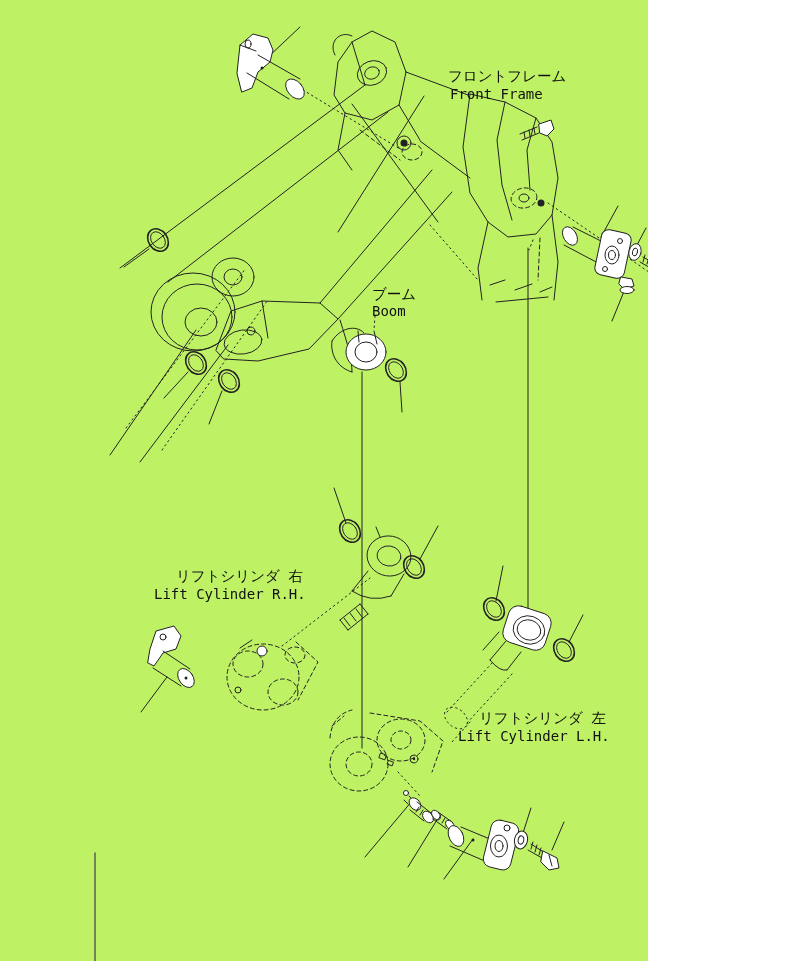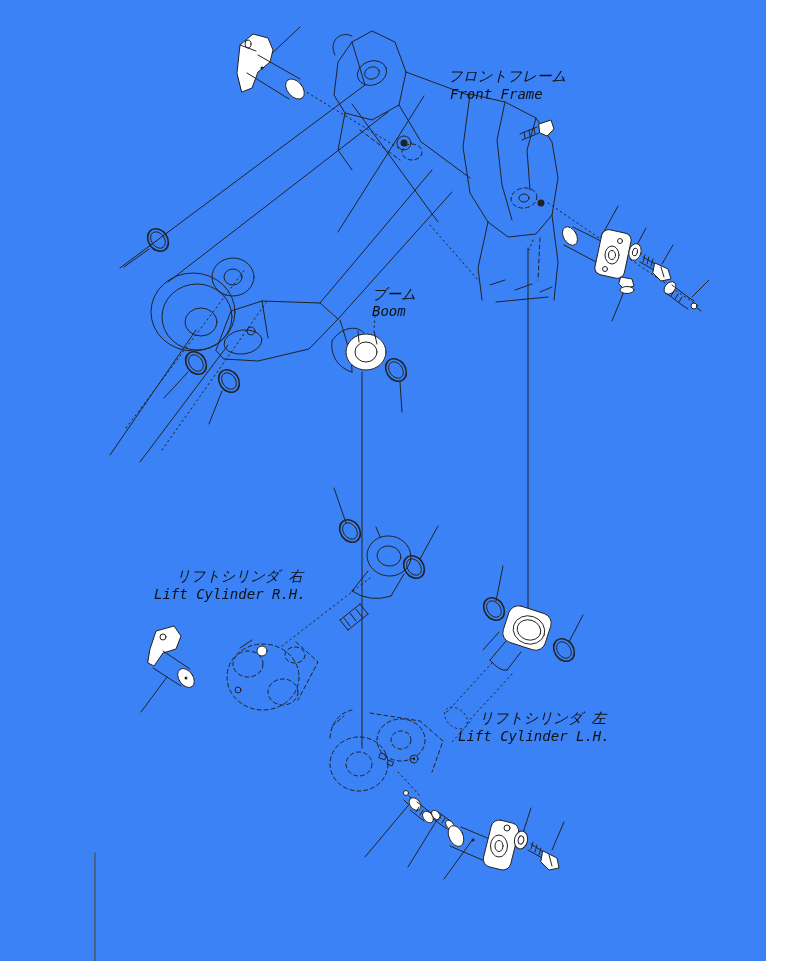--- a/index.html
+++ b/index.html
@@ -1,17 +1,17 @@
 <!DOCTYPE html>
 <html><head>
 <meta charset="utf-8">
 <style>
   html,body{margin:0;padding:0;background:#ffffff;}
-  .canvas{position:relative;width:766px;height:961px;background:#3b82f6;overflow:hidden;
-          font-family:"DejaVu Sans Mono","Liberation Mono",monospace;font-style:italic;}
+  .canvas{position:relative;width:648px;height:961px;background:#bef264;overflow:hidden;
+          font-family:"DejaVu Sans Mono","Liberation Mono",monospace;}
   svg{position:absolute;left:0;top:0;}
   svg *{vector-effect:non-scaling-stroke;}
   .ln{stroke:#222222;stroke-width:1;fill:none;stroke-linecap:round;}
   .lnw{stroke:#222222;stroke-width:1;fill:#ffffff;stroke-linecap:round;}
   .dash{stroke-dasharray:4 3;}
   .dot{stroke-dasharray:1.5 3.5;}
   .fillb{fill:#222222;stroke:none;}
   .lbl{font-family:"DejaVu Sans Mono","Liberation Mono",monospace;font-size:14px;fill:#111111;}
   .lbl-jp{font-family:"DejaVu Sans Mono","Liberation Mono",monospace;font-size:14.5px;fill:#111111;}
 </style>

